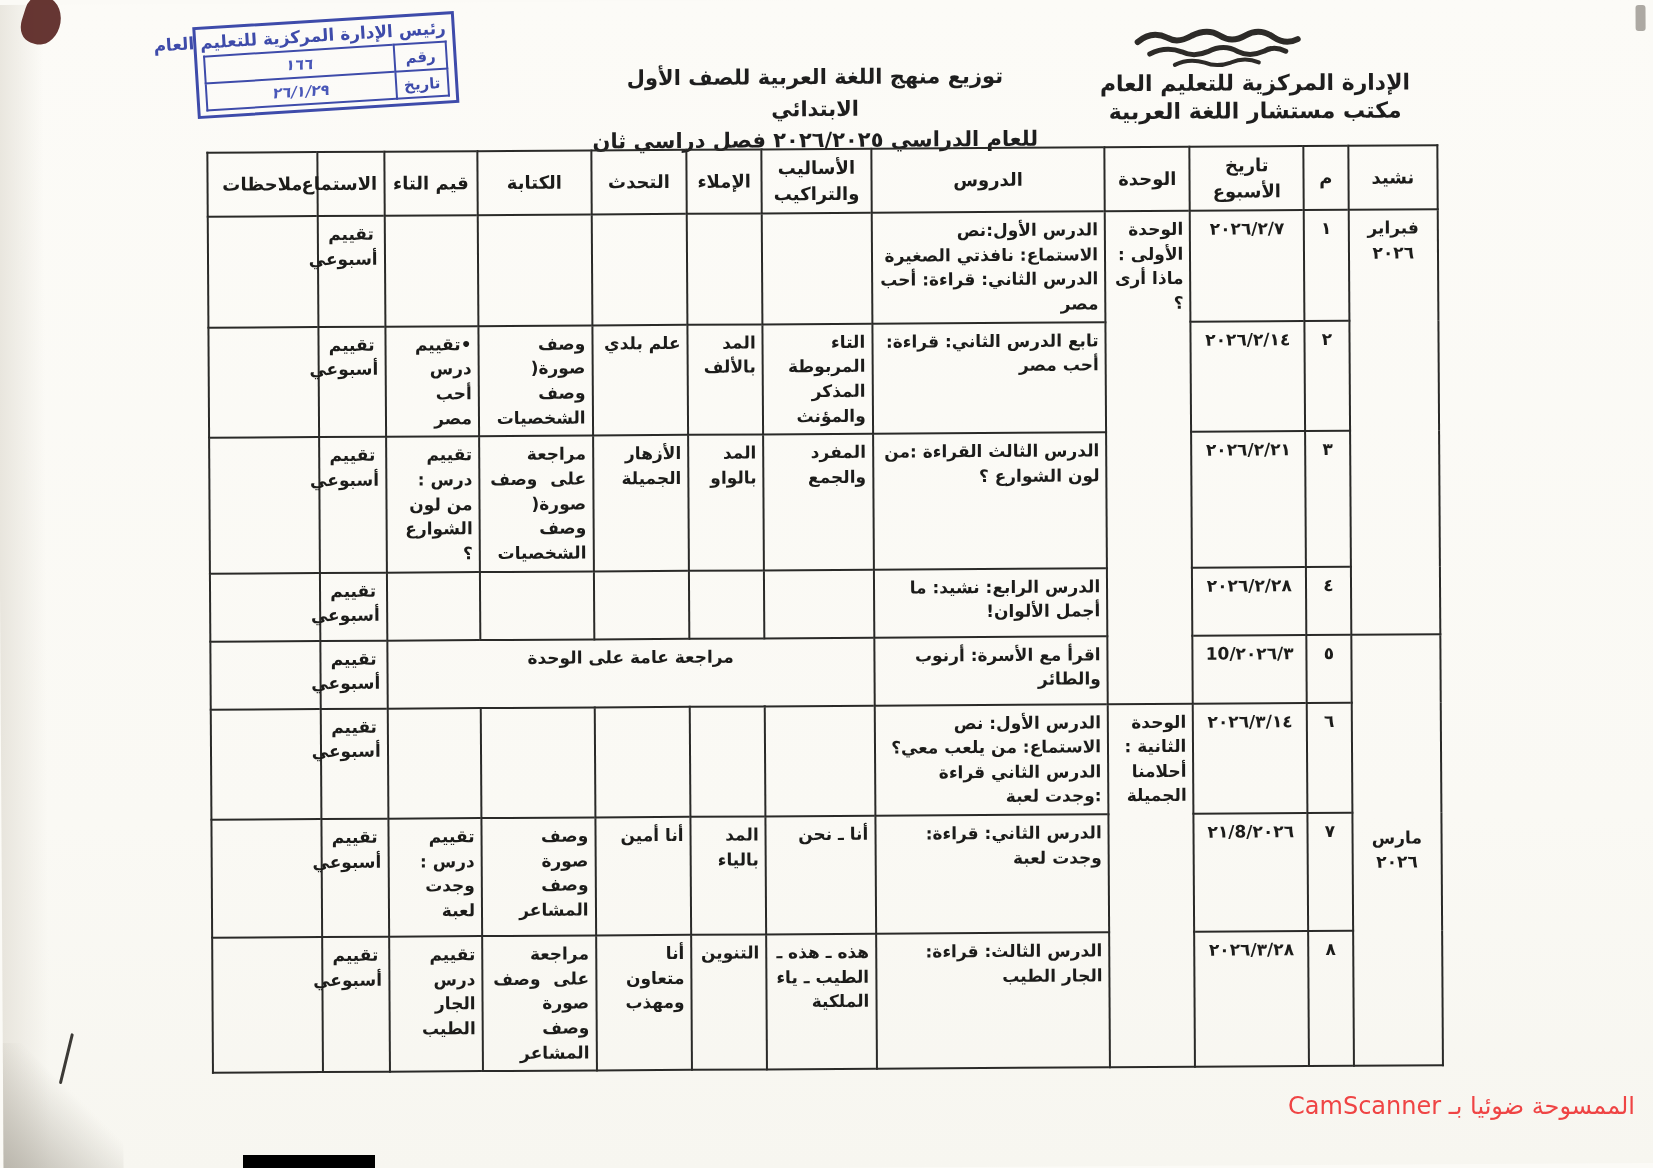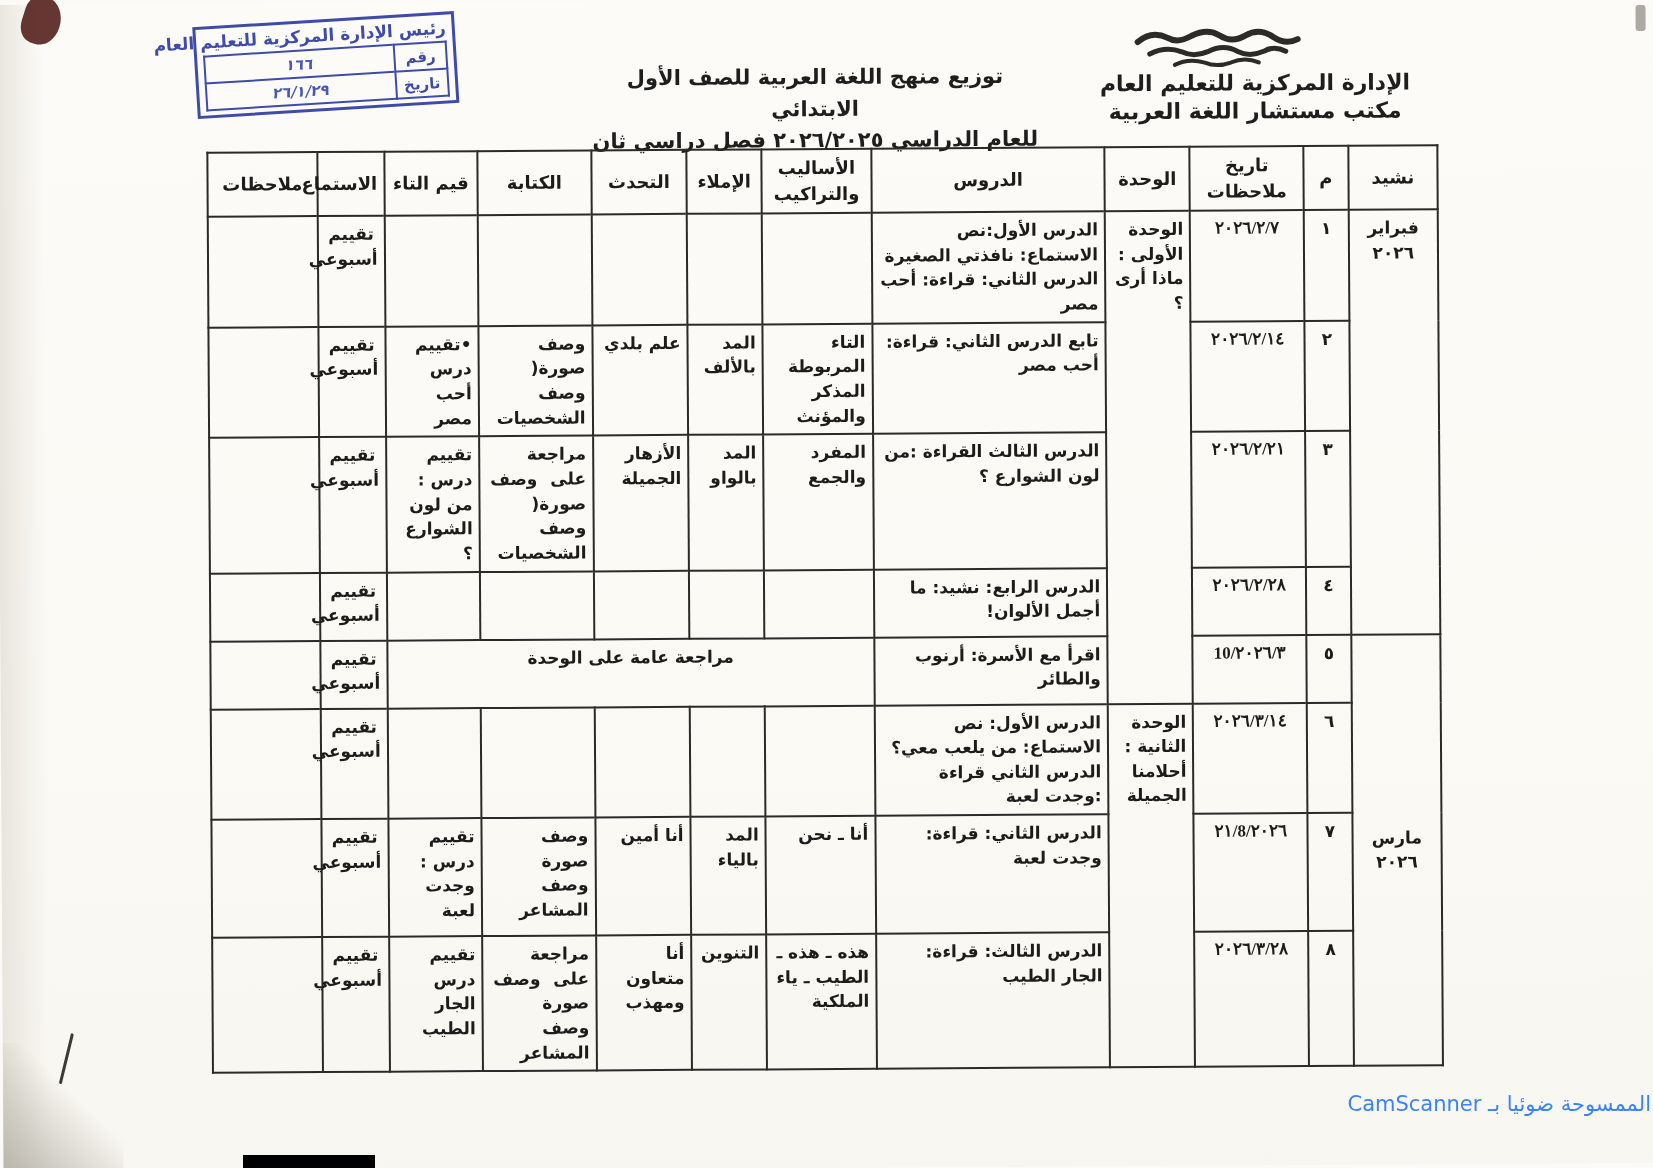--- a/index.html
+++ b/index.html
@@ -72,30 +72,30 @@
     vertical-align:top;
     padding:5px 6px;
     line-height:1.45;
     color:#1c1c1a;
   }
   table.grid th { font-size:18px; text-align:center; vertical-align:middle; height:56px; }
   td.c-center { text-align:center; }
   td.c-right { text-align:right; }
   td.c-month { text-align:center; font-size:17px; }
   td.c-month.mid { vertical-align:middle; }
-  td.c-date { text-align:center; white-space:nowrap; font-size:16px;font-family:Liberation Serif, serif; }
+  td.c-date { text-align:center; white-space:nowrap; font-size:16px; }
   td.c-writing { text-align:right; word-spacing:7px; }
   td.c-assess { text-align:center; }
   td.review-cell { text-align:center; vertical-align:top; font-size:17px; }
   tr.r1 { height:90px; } tr.r2 { height:85px; } tr.r3 { height:108px; }
   tr.r4 { height:68px; } tr.r5 { height:68px; } tr.r6 { height:95px; }
   tr.r7 { height:118px; } tr.r8 { height:125px; }
   
   .footer-line {
-    position:absolute; right:2px; top:1092px; font-size:21px; color:#3b82f6;
+    position:absolute; right:18px; top:1092px; font-size:24px; color:#ef4444;
     font-weight:normal; direction:rtl;
   }
   .redaction { position:absolute; left:243px; bottom:0; width:132px; height:13px; background:#000; }
 </style>
 </head>
 <body>
 
 <div class="scan">
 
   <div class="edge-left"></div>
@@ -151,21 +151,21 @@
           <col style="width:94px">
           <col style="width:112px">
         <col style="width:92px">
           <col style="width:66px">
           <col style="width:108px">
       </colgroup>
       <tbody>
           <tr>
         <th>نشيد</th>
         <th>م</th>
-        <th>تاريخ ملاحظات</th>
+        <th>تاريخ الأسبوع</th>
         <th>الوحدة</th>
         <th>الدروس</th>
         <th>الأساليب والتراكيب</th>
         <th>الإملاء</th>
         <th>التحدث</th>
         <th>الكتابة</th>
         <th>قيم التاء</th>
         <th>الاستماع</th>
         <th>ملاحظات</th>
       </tr>

